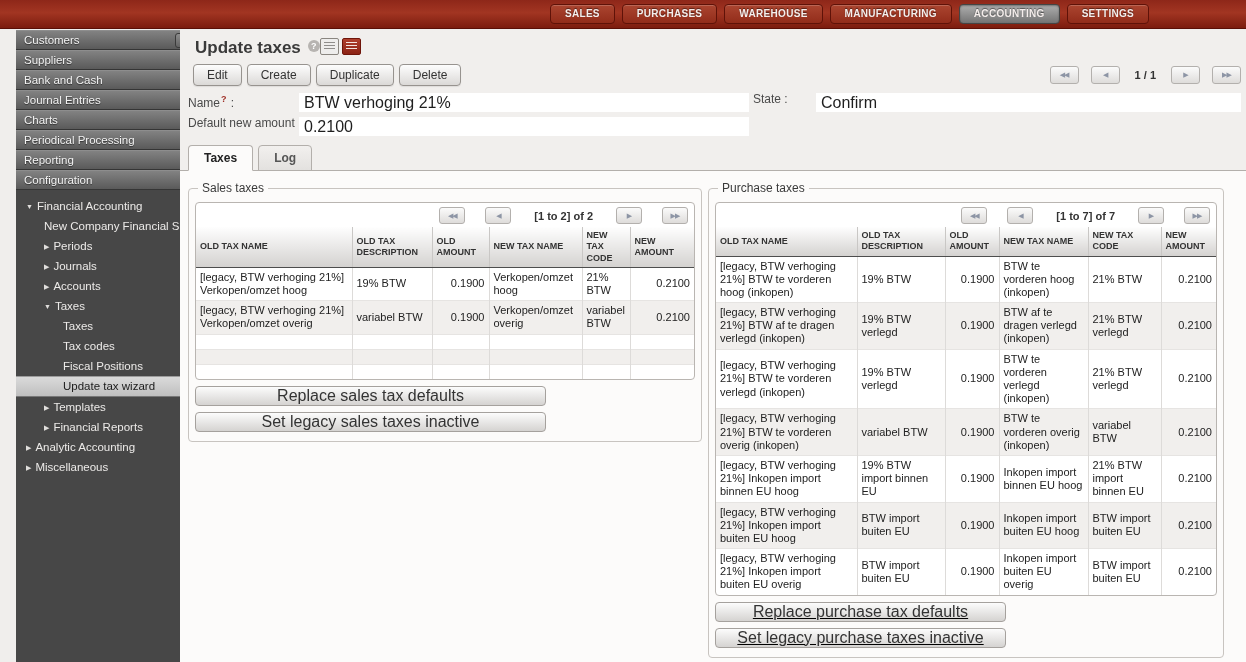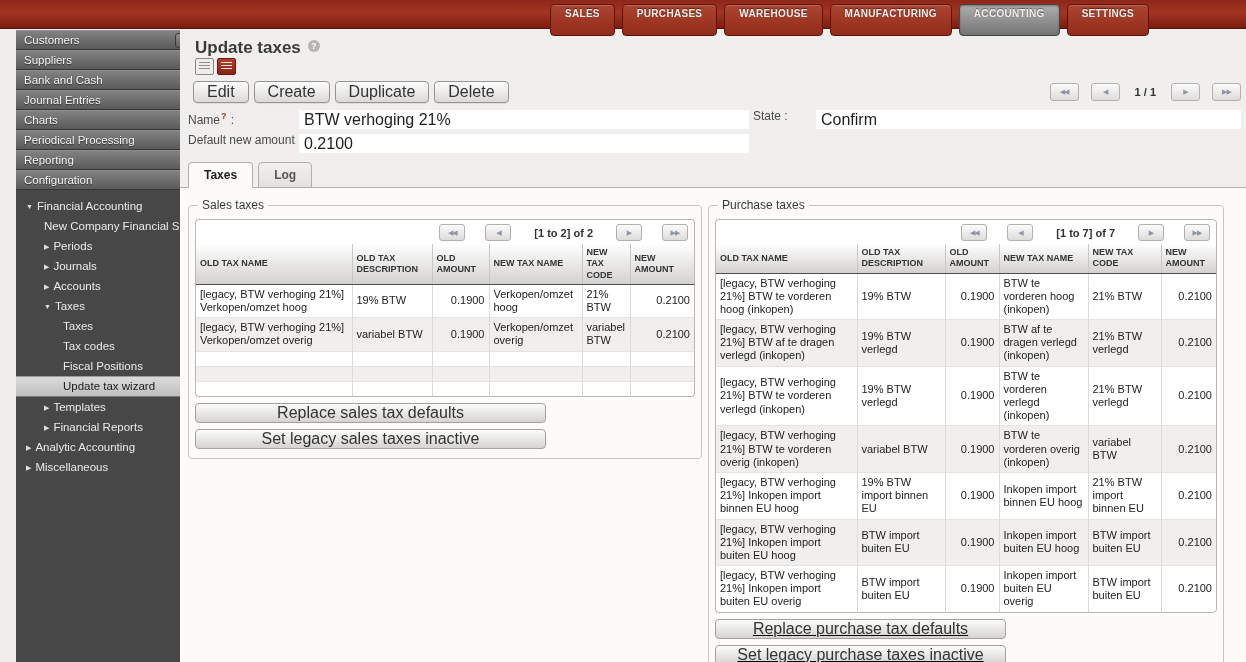--- a/index.html
+++ b/index.html
@@ -4,21 +4,21 @@
 <style>
   * { margin:0; padding:0; box-sizing:border-box; }
   html,body { width:1246px; height:662px; overflow:hidden; }
   body { font-family:"Liberation Sans", sans-serif; background:#f0eeec; position:relative; }
 
   
   .banner { position:absolute; top:0; left:0; width:1246px; height:29px;
     background:linear-gradient(180deg,#8e2719 0%,#a23522 45%,#7c1c0e 100%);
     border-bottom:1px solid #5b0f06; z-index:10; }
   .topnav { position:absolute; left:550px; top:4px; display:flex; gap:7px; }
-  .navbtn { height:32px; line-height:18px; padding:0 14px; font-size:10px; font-weight:bold;
+  .navbtn { height:20px; line-height:18px; padding:0 14px; font-size:10px; font-weight:bold;
     color:#f5eeec; letter-spacing:.3px; text-shadow:0 -1px 1px rgba(0,0,0,.5);
     background:linear-gradient(180deg,#ab4530,#922c1a);
     border:1px solid #5f1208; border-radius:4px;
     box-shadow:inset 0 1px 0 rgba(255,255,255,.18); cursor:pointer; }
   .navbtn.active { background:linear-gradient(180deg,#aeaeae,#747474);
     border-color:#454545; box-shadow:inset 0 1px 2px rgba(0,0,0,.35); }
 
   
   .sidebar { position:absolute; top:30px; left:16px; width:180px; bottom:0; background:#474747; }
   .sb-sec { position:relative; height:20px; line-height:19px; padding-left:8px; font-size:11.5px;
@@ -37,36 +37,36 @@
   .tree-item.lvl3 { padding-left:47px; }
   .tree-item.selected { background:linear-gradient(180deg,#dadada,#bfbfbf);
     color:#1c1c1c; border-top:1px solid #9c9c9c; border-bottom:1px solid #777;
     height:21px; line-height:19px; }
 
   
   .main { position:absolute; top:30px; left:180px; width:1066px; bottom:0;
     display:flex; flex-direction:column; background:#f1efed; }
 
   .title-row { display:flex; justify-content:flex-start; align-items:flex-start;
-    margin:8px 5px 0 15px;flex-direction:column; }
+    margin:8px 5px 0 15px; }
   .page-title { font-size:17px; font-weight:bold; color:#3a3a3a; }
   .help-dot { display:inline-block; width:12px; height:12px; border-radius:50%;
     background:#b7b4b1; color:#fff; font-size:9px; font-weight:bold; text-align:center;
     line-height:12px; vertical-align:4px; margin-left:7px; }
   .viewbtns { display:flex; gap:3px; }
   .vbtn { width:19px; height:17px; border:1px solid #8a8680; border-radius:2px;
     background:#eeedec; cursor:pointer; padding:3px; }
   .vbtn .glyph { width:100%; height:100%;
     background:repeating-linear-gradient(180deg,#8f8d8b 0 1px,transparent 1px 3px); }
   .vbtn.active { background:linear-gradient(180deg,#b0402e,#8c2315); border-color:#6f150a; }
   .vbtn.active .glyph { background:repeating-linear-gradient(180deg,#f4e4e0 0 1px,transparent 1px 3px); }
 
   .toolbar-row { display:flex; justify-content:space-between; align-items:center; margin:6px 5px 0 13px; }
   .btn-group { display:flex; gap:5px; }
-  .tbtn { height:22px; padding:0 13px; font-size:16px; color:#333; cursor:pointer;
+  .tbtn { height:22px; padding:0 13px; font-size:12px; color:#333; cursor:pointer;
     background:linear-gradient(180deg,#fdfdfd,#dbd9d7); border:1px solid #97938f; border-radius:4px;
     box-shadow:0 1px 1px rgba(0,0,0,.08); font-family:inherit; }
   .pager { display:flex; align-items:center; gap:12px; }
   .pbtn { height:18px; min-width:29px; display:flex; align-items:center; justify-content:center;
     font-size:7px; letter-spacing:-1px; color:#8d95a5; cursor:pointer;
     background:linear-gradient(180deg,#fbfbfb,#dedcda); border:1px solid #b3b0ad; border-radius:3px; }
   .pager-label { font-size:11px; font-weight:bold; color:#333; padding:0 3px; }
 
   .fields { display:grid; grid-template-columns:107px 450px 59px auto; column-gap:4px; row-gap:5px;
     margin:7px 5px 0 8px; }

